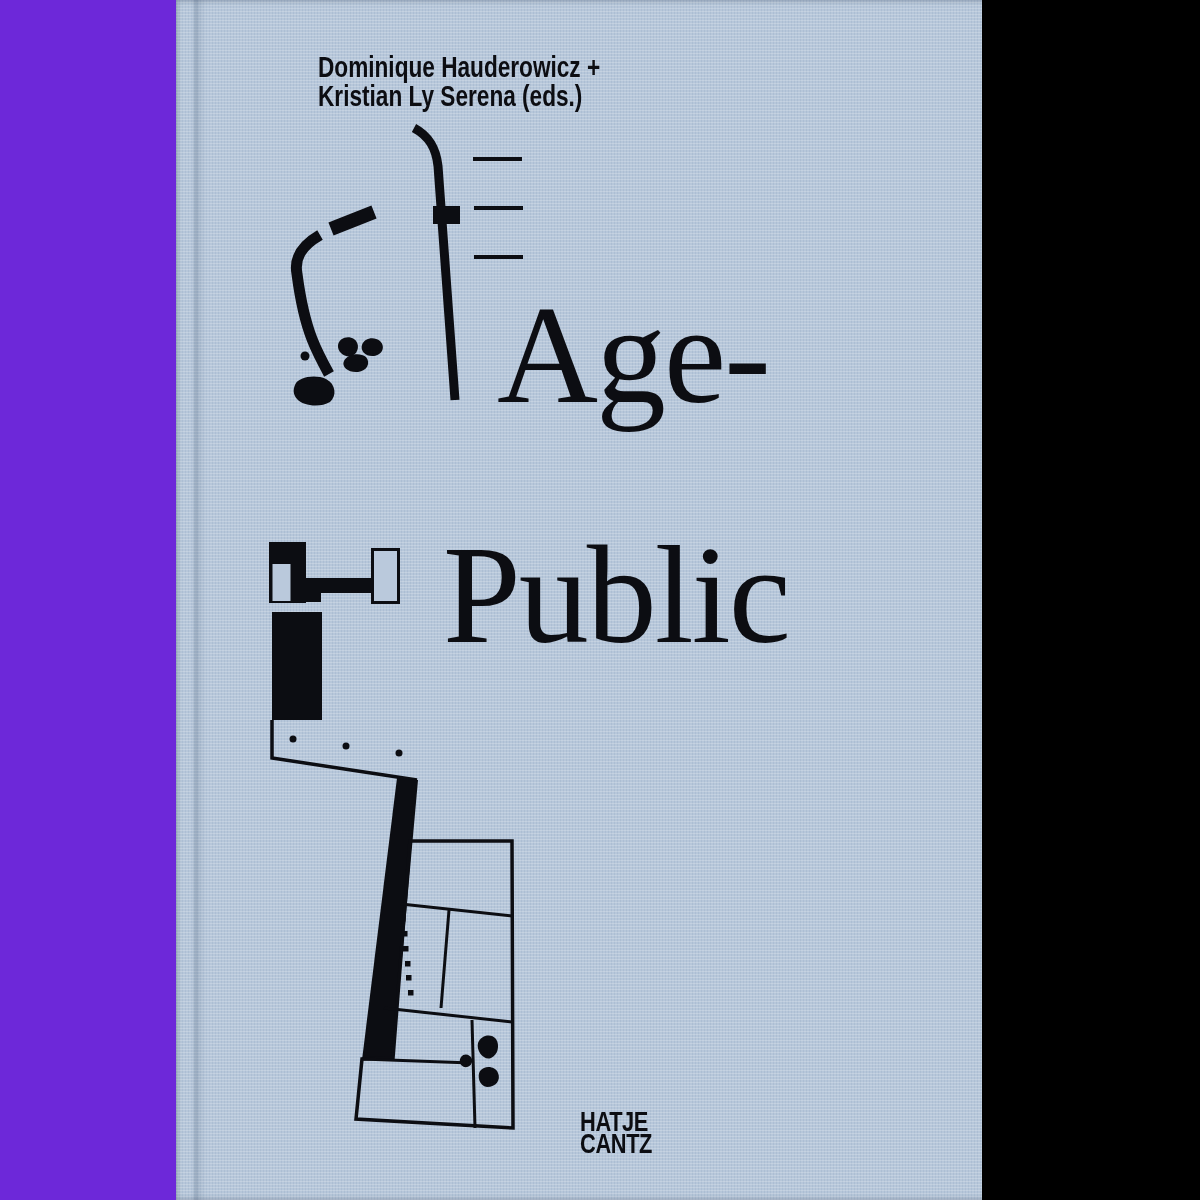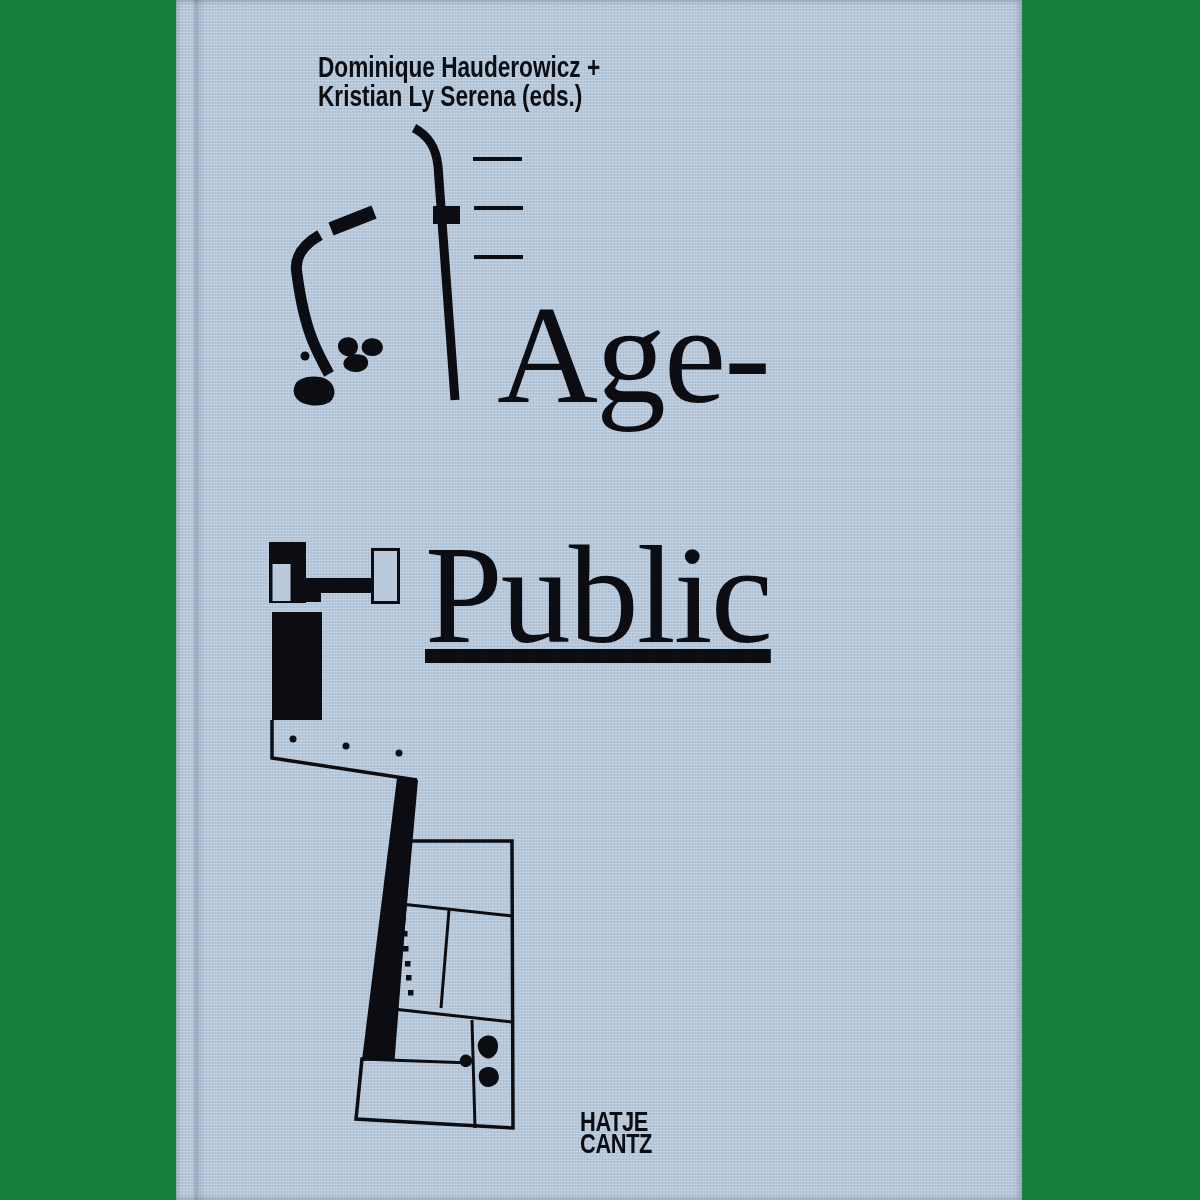--- a/index.html
+++ b/index.html
@@ -1,19 +1,19 @@
 <!DOCTYPE html>
 <html><head>
 <meta charset="utf-8">
 <style>
   html,body{margin:0;padding:0;background:#000;}
   .stage{
     position:relative;
-    width:1200px;height:1200px;
-    background:#15803d;
+    width:982px;height:1200px;
+    background:#6d28d9;
     overflow:hidden;
     font-family:"Liberation Sans", sans-serif;
   }
   
   .cover{
     position:absolute;
     left:176px; top:0;
     width:846px; height:1200px;
     background-color:#b7c7da;
     background-image:
@@ -34,21 +34,21 @@
     white-space:nowrap;
   }
   .title-line{
     position:absolute;
     font-family:"Liberation Serif", serif;
     font-size:140px; line-height:1; letter-spacing:-2px;
     color:#0c0d12; white-space:nowrap;
   }
   .t1{left:321px; top:285px;}
   .t2{left:212px; top:393px;}
-  .t3{left:249px; top:525px;text-decoration:underline;}
+  .t3{left:267px; top:525px;}
   .t4{left:264px; top:656px;}
   .publisher{
     position:absolute; left:404px; top:1111px;
     font-size:28px; line-height:22px; font-weight:bold;
     color:#0c0d12; letter-spacing:-.5px;
     transform:scaleX(.78); transform-origin:left top;
     white-space:nowrap;
   }
   .artwork{
     position:absolute; left:0; top:0;

